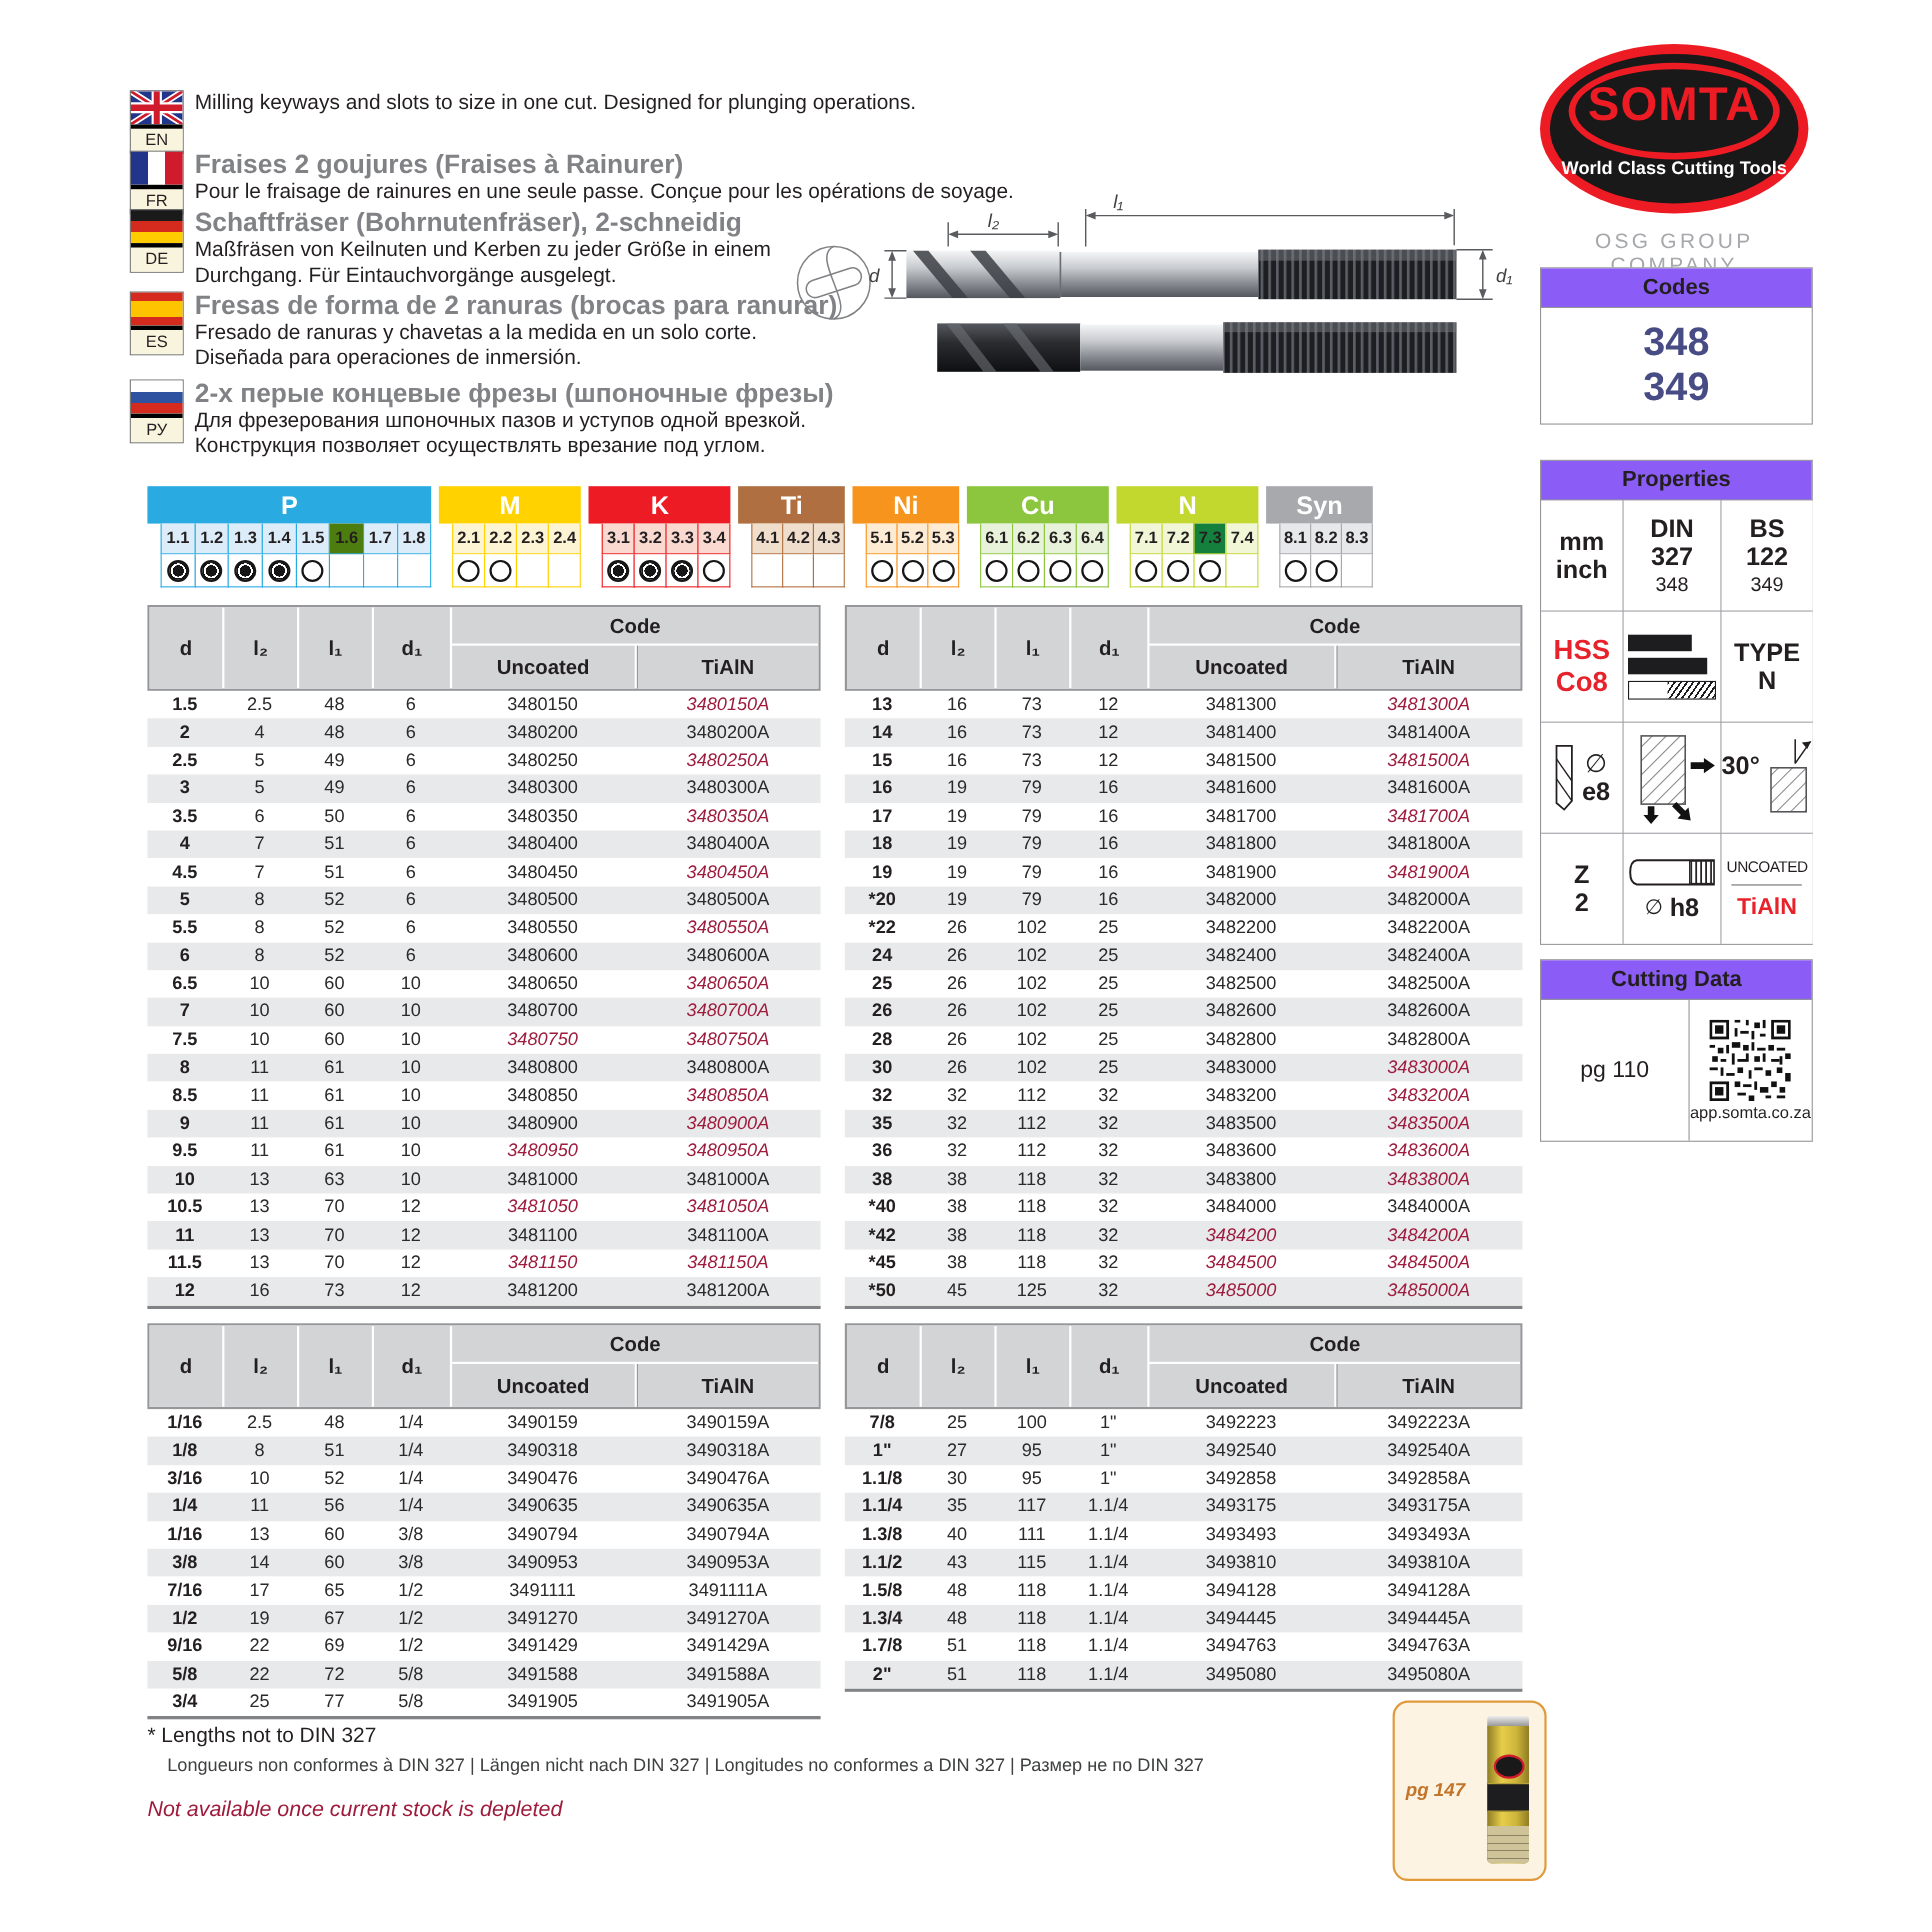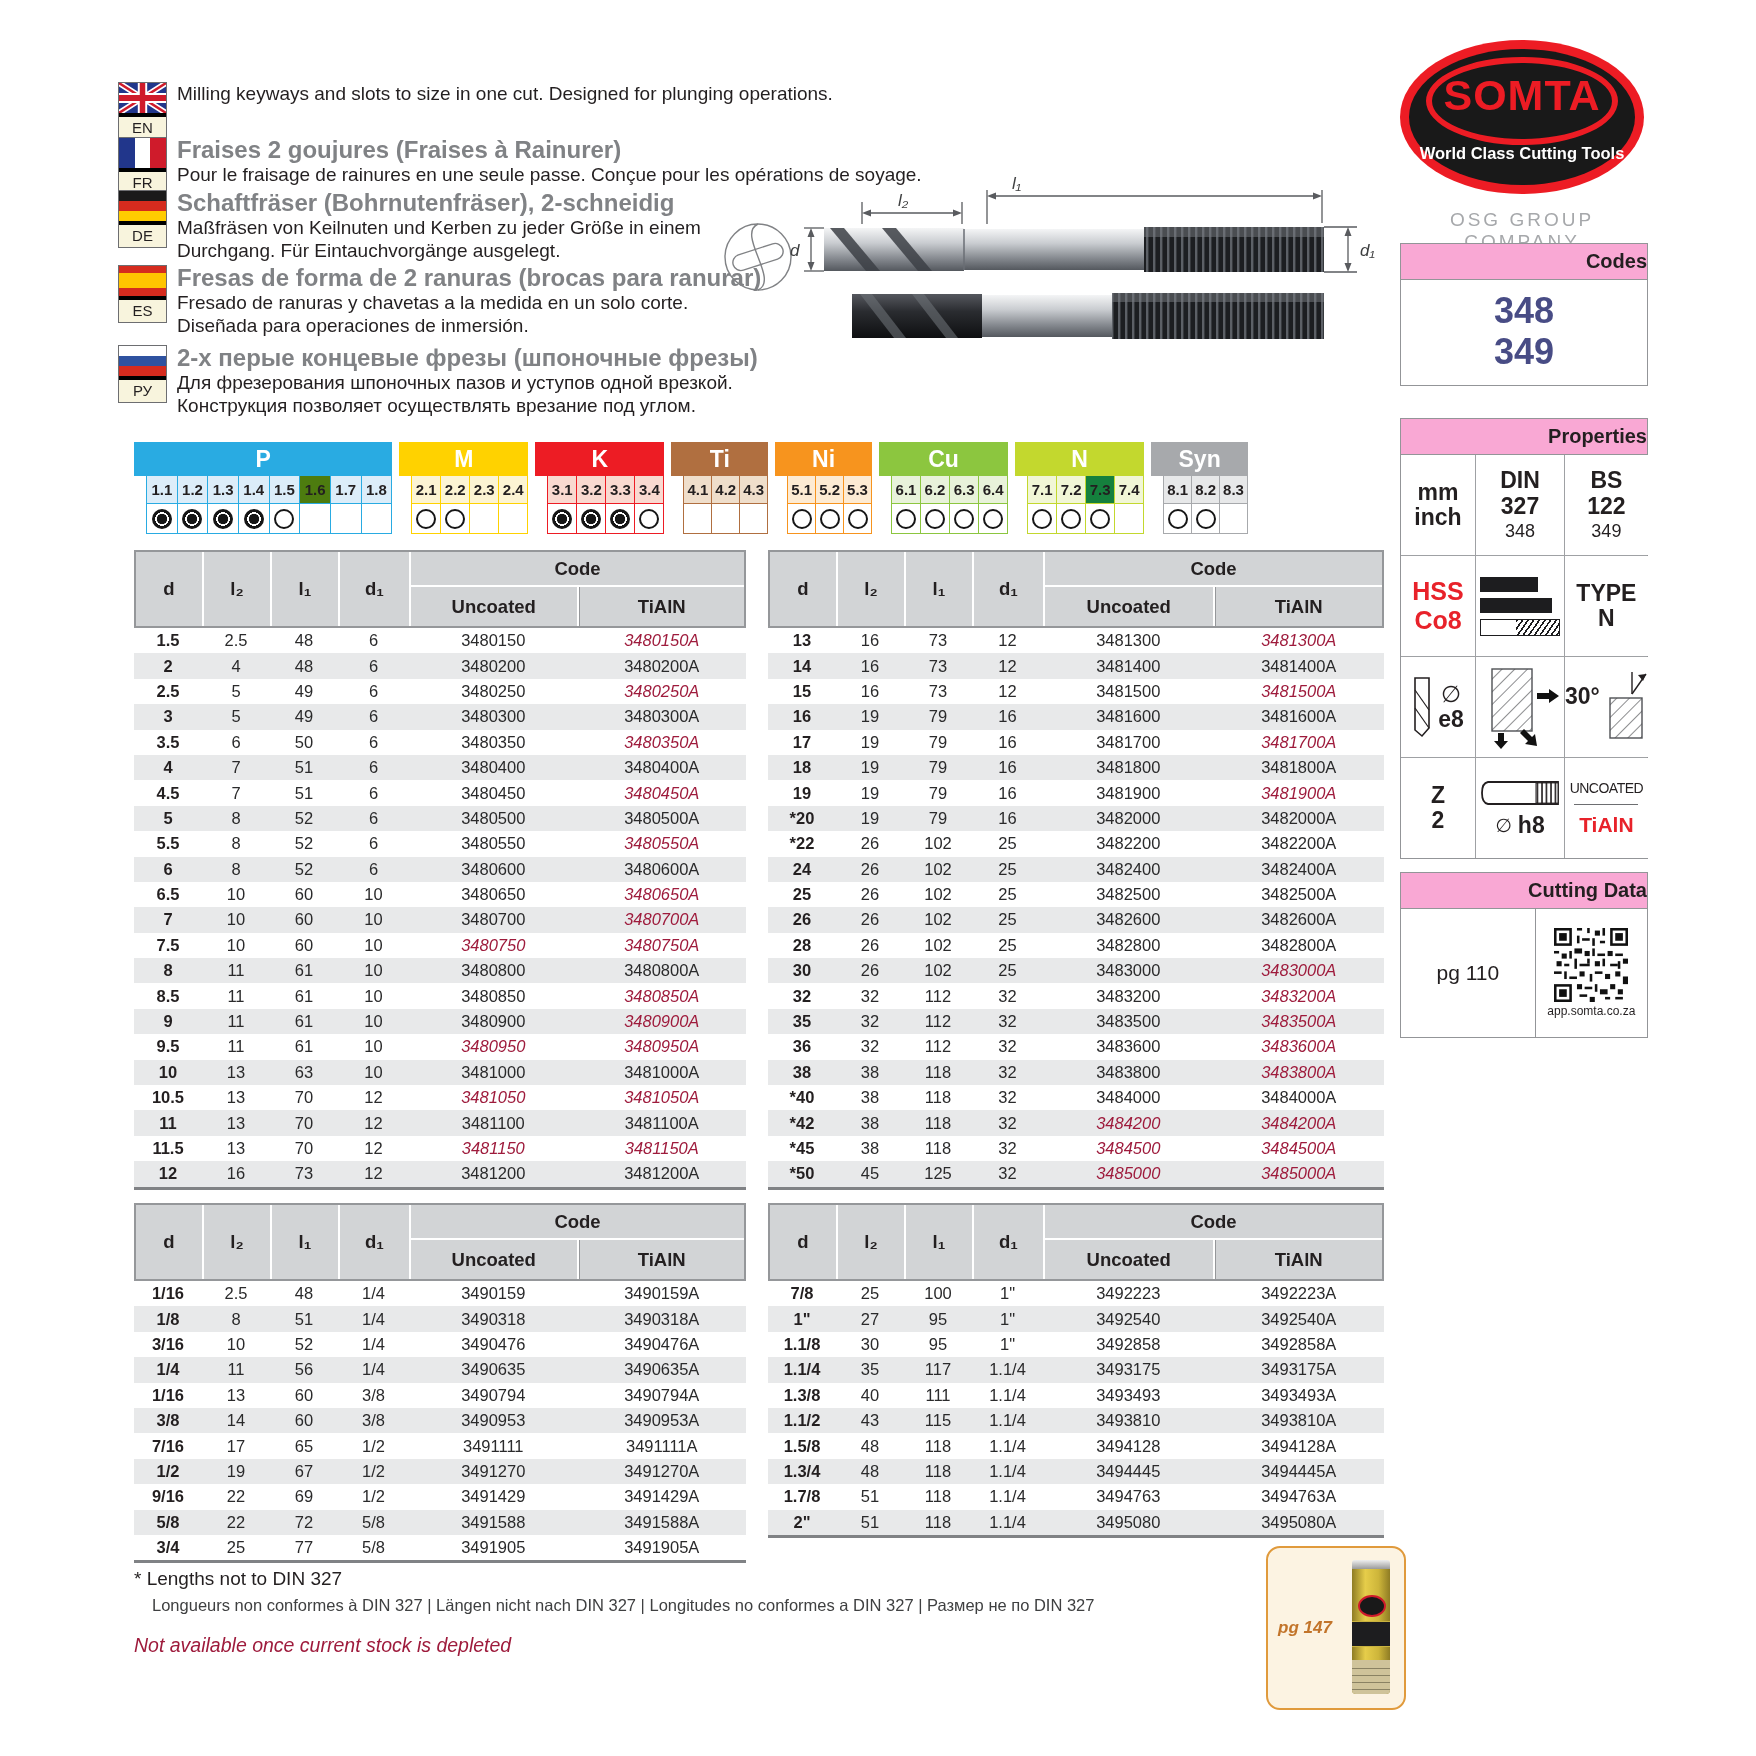--- a/index.html
+++ b/index.html
@@ -18,21 +18,21 @@
 
   
   .logo{position:absolute;left:1400px;top:40px;width:244px;height:154px;}
   .logo-outer{position:absolute;inset:0;background:#ed1c24;border-radius:50%;}
   .logo-black{position:absolute;inset:9px;background:#191919;border-radius:50%;}
   .logo-ring{position:absolute;left:26px;right:26px;top:17px;height:76px;border:6px solid #ed1c24;border-radius:50%;}
   .logo-brand{position:absolute;top:31px;left:0;width:100%;text-align:center;color:#ed1c24;font-weight:bold;font-size:43px;letter-spacing:1px;}
   .logo-tag{position:absolute;top:104px;left:0;width:100%;text-align:center;color:#fff;font-weight:bold;font-size:16.5px;}
   .osg{position:absolute;left:1400px;top:209px;width:244px;text-align:center;color:#a6a8ab;font-size:19px;letter-spacing:3px;}
   .infobox{position:absolute;left:1400px;width:246px;border:1.5px solid #939598;background:#fff;}
-  .infobox .bhead{background:#f9a8d4;border-bottom:1.5px solid #939598;text-align:right;font-weight:bold;font-size:20px;height:35px;line-height:35px;color:#231f20;}
+  .infobox .bhead{background:#8b5cf6;border-bottom:1.5px solid #939598;text-align:center;font-weight:bold;font-size:20px;height:35px;line-height:35px;color:#231f20;}
   .codesbox{top:243px;}
   .codesvals{padding:10px 0 12px;text-align:center;font-weight:bold;font-size:36px;line-height:1.15;color:#484c85;}
 
   
   .propsbox{top:418px;}
   .pgrid{display:grid;grid-template-columns:74px 88px 1fr;grid-auto-rows:100px;background:#9fa1a4;gap:1px;}
   .pcell{background:#fff;display:flex;flex-direction:column;align-items:center;justify-content:center;text-align:center;}
   .pbig{font-size:23px;font-weight:bold;line-height:1.1;}
   .psub{font-size:18px;margin-top:2px;}
   .pred{color:#e8222a;font-size:25px;font-weight:bold;line-height:1.15;}
@@ -45,21 +45,21 @@
   .prow{display:flex;align-items:center;gap:6px;}
   .ucoat{font-size:14px;letter-spacing:-0.5px;color:#231f20;}
   .usep{width:64px;border-top:1.3px solid #6d6e71;margin:8px 0;}
   .tialn{color:#e8222a;font-weight:bold;font-size:21px;}
 
   
   .cutbox{top:872px;}
   .cutbody{display:flex;height:128px;}
   .cutpg{flex:1.2;display:flex;align-items:center;justify-content:center;font-size:21px;border-right:1.3px solid #939598;}
   .cutqr{flex:1;display:flex;flex-direction:column;align-items:center;justify-content:center;}
-  .qrcap{font-size:12px;margin-top:2px;color:#231f20;}
+  .qrcap{font-size:15px;margin-top:2px;color:#231f20;}
 
   
   .matbar{position:absolute;left:134px;top:442px;width:1114px;display:flex;gap:7px;}
   .mg{display:flex;flex-direction:column;flex-basis:0;}
   .mg-h{height:34px;line-height:34px;text-align:center;color:#fff;font-weight:bold;font-size:23px;}
   .mg-r{display:flex;}
   .mg-c{flex:1 1 0;height:27px;border:1px solid;border-top:none;display:flex;align-items:center;justify-content:center;font-size:15px;font-weight:bold;color:#231f20;margin-left:-1px;}
   .mg-c:first-child{margin-left:12px;}
   .mg-w{background:#fff;height:29px;}
   .rb{width:20px;height:20px;border-radius:50%;border:2.2px solid #161616;background:#fff;display:inline-block;box-sizing:border-box;}

